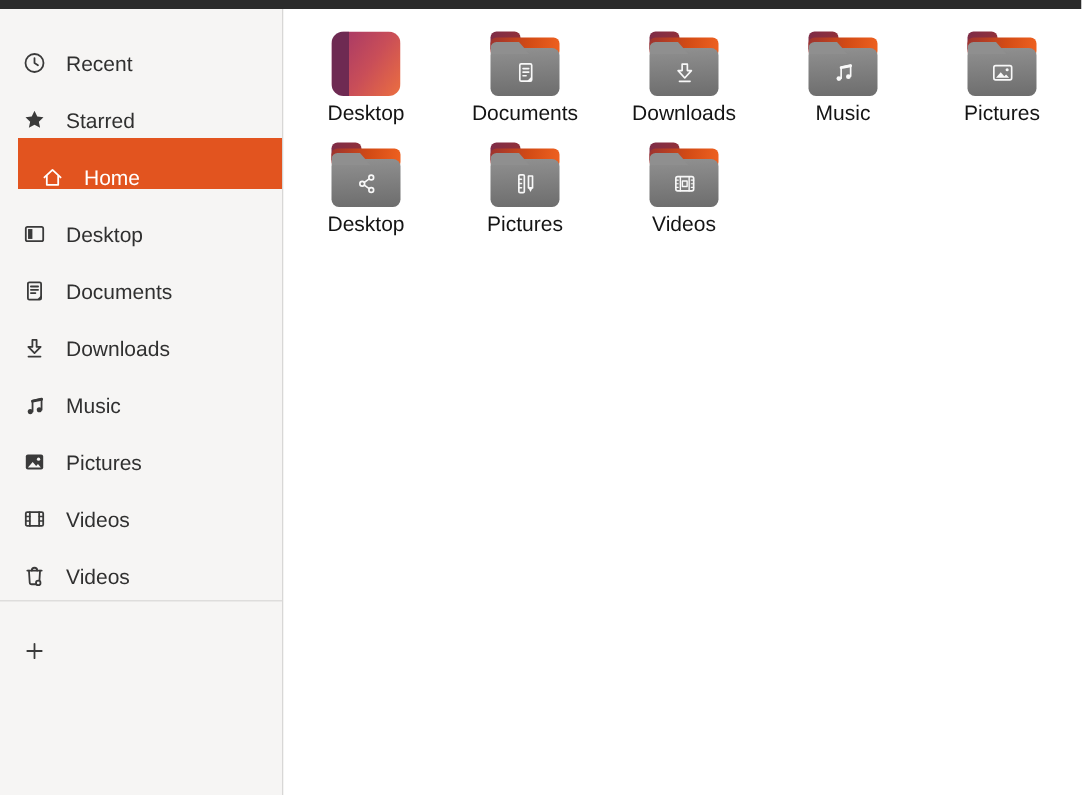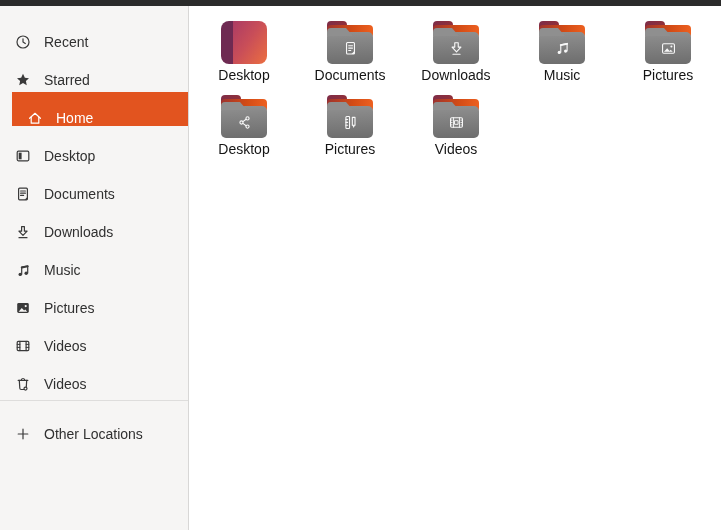--- a/index.html
+++ b/index.html
@@ -175,21 +175,20 @@
         </span>
         <span>Videos</span>
       </div>
       <div class="side-sep"></div>
       <div class="side-item">
         <span class="sicon">
           <svg width="16" height="16" viewBox="0 0 16 16" fill="none" stroke="currentColor" stroke-width="1.2" stroke-linecap="round" stroke-linejoin="round">
             <path d="M8 3.2v9.6M3.2 8h9.6"></path>
           </svg>
         </span>
-        <span>Other Locations</span>
       </div>
     </nav>
   <div class="main">
     <div class="grid" id="file-grid">
         <div class="cell">
           <div class="iconbox">
             <div class="desktop-art"></div>
           </div>
           <div class="flabel">Desktop</div>
         </div>

